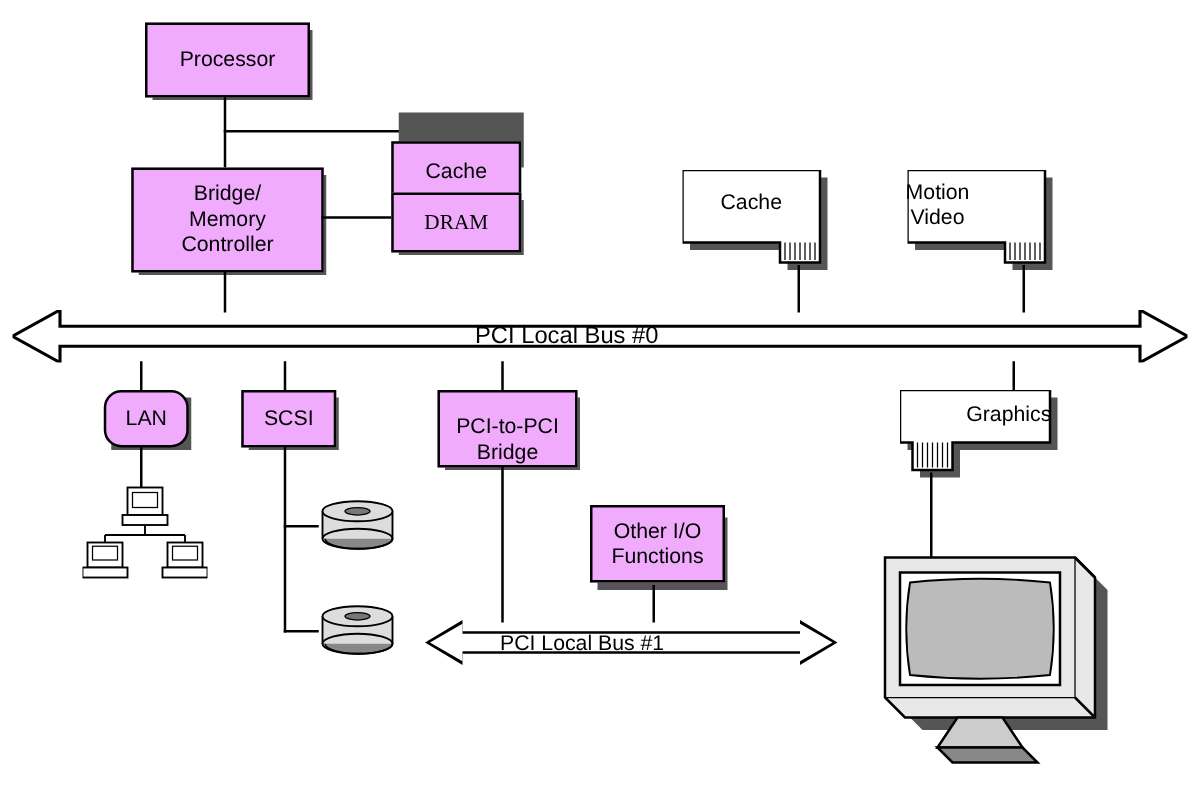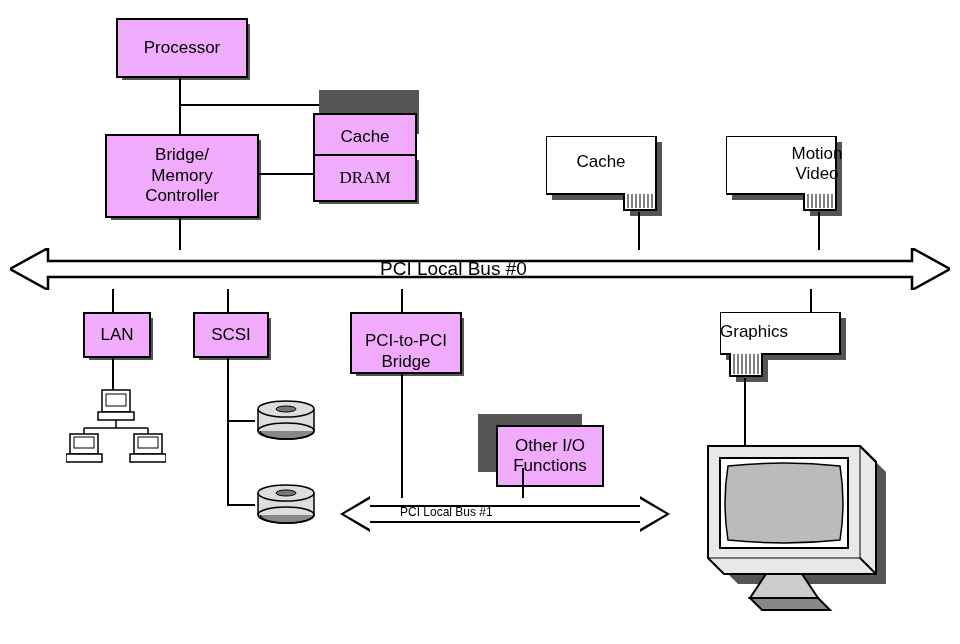--- a/index.html
+++ b/index.html
@@ -94,32 +94,32 @@
   <g stroke="#000" stroke-width="1">
     <line x1="82" y1="58" x2="82" y2="72"></line>
       <line x1="86" y1="58" x2="86" y2="72"></line>
     <line x1="90" y1="58" x2="90" y2="72"></line>
       <line x1="94" y1="58" x2="94" y2="72"></line>
     <line x1="98" y1="58" x2="98" y2="72"></line>
       <line x1="102" y1="58" x2="102" y2="72"></line>
     <line x1="106" y1="58" x2="106" y2="72"></line>
   </g>
 </svg>
-<div style="position:absolute; left:753px; top:144px; width:128px; text-align:center; font-size:17px; white-space:pre-line;">Motion
+<div style="position:absolute; left:686px; top:144px; width:128px; text-align:center; font-size:17px; white-space:pre-line;">Motion
 Video</div>
 <div class="line" style="left:818px; top:212px; width:2px; height:38px;"></div>
 
 <svg class="abs" style="left:10px; top:248px;" width="940" height="42">
   <polygon points="0,21 38,0 38,13 902,13 902,0 940,21 902,42 902,29 38,29 38,42" fill="#fff" stroke="#000" stroke-width="2.5"></polygon>
 </svg>
 <div class="bus-label" style="left:380px; top:258px; width:200px;">PCI Local Bus #0</div>
 
 <div class="line" style="left:112px; top:289px; width:2px; height:24px;"></div>
 <div class="shadow" style="left:89px; top:318px; width:64px; height:42px;"></div>
-<div class="box" style="left:83px; top:312px; width:64px; height:42px;">
+<div class="box" style="left:83px; top:312px; width:64px; height:42px;border-radius:14px;">
   <span>LAN</span>
 </div>
 <div class="line" style="left:112px; top:356px; width:2px; height:38px;"></div>
 
 <svg class="abs" style="left:66px; top:388px;" width="100" height="78">
 
   <rect x="36" y="2" width="28" height="22" fill="#fff" stroke="#000" stroke-width="1.5"></rect>
   <rect x="40" y="6" width="20" height="12" fill="#fff" stroke="#000" stroke-width="1"></rect>
   <rect x="32" y="24" width="36" height="8" fill="#fff" stroke="#000" stroke-width="1.5"></rect>
 
@@ -168,41 +168,41 @@
 
 <div class="line" style="left:401px; top:289px; width:2px; height:24px;"></div>
 <div class="shadow" style="left:356px; top:318px; width:108px; height:58px;"></div>
 <div class="box" style="left:350px; top:312px; width:108px; height:58px; white-space:pre-line;align-items:flex-end;">
   <span>PCI-to-PCI
 Bridge</span>
 </div>
 <div class="line" style="left:401px; top:372px; width:2px; height:126px;"></div>
 
 <div class="shadow" style="left:478px; top:414px; width:104px; height:58px;"></div>
-<div class="box" style="left:472px; top:425px; width:104px; height:58px; white-space:pre-line;margin-left:24px;">
+<div class="box" style="left:472px; top:404px; width:104px; height:58px; white-space:pre-line;">
   <span>Other I/O
 Functions</span>
 </div>
 <div class="line" style="left:522px; top:468px; width:2px; height:30px;"></div>
 
 <div class="line" style="left:810px; top:289px; width:2px; height:24px;"></div>
 <svg class="abs" style="left:720px; top:312px;" width="130" height="78">
   <polygon points="6,6 126,6 126,48 48,48 48,70 16,70 16,48 6,48" fill="#555"></polygon>
   <polygon points="0,0 120,0 120,42 42,42 42,64 10,64 10,42 0,42" fill="#fff" stroke="#000" stroke-width="2"></polygon>
   <g stroke="#000" stroke-width="1">
     <line x1="14" y1="42" x2="14" y2="62"></line>
       <line x1="18" y1="42" x2="18" y2="62"></line>
     <line x1="22" y1="42" x2="22" y2="62"></line>
       <line x1="26" y1="42" x2="26" y2="62"></line>
     <line x1="30" y1="42" x2="30" y2="62"></line>
       <line x1="34" y1="42" x2="34" y2="62"></line>
     <line x1="38" y1="42" x2="38" y2="62"></line>
   </g>
 </svg>
-<div style="position:absolute; left:720px; top:322px; width:120px; text-align:left; font-size:17px;">Graphics</div>
+<div style="position:absolute; left:720px; top:322px; width:120px; text-align:center; font-size:17px;padding-left:27px;">Graphics</div>
 <div class="line" style="left:744px; top:378px; width:2px; height:70px;"></div>
 
 <svg class="abs" style="left:680px; top:434px;" width="210" height="190">
 
   <polygon points="40,24 192,24 206,38 206,150 58,150 40,132" fill="#555"></polygon>
 
   <polygon points="28,12 180,12 196,28 196,140 44,140 28,124" fill="#e8e8e8" stroke="#000" stroke-width="2"></polygon>
   <line x1="180" y1="12" x2="196" y2="28" stroke="#000" stroke-width="2"></line>
   <line x1="180" y1="12" x2="180" y2="124" stroke="#000" stroke-width="1"></line>
   <line x1="28" y1="124" x2="180" y2="124" stroke="#000" stroke-width="1"></line>
@@ -212,13 +212,13 @@
   <path d="M48 32 Q104 26 160 32 Q166 69 160 106 Q104 112 48 106 Q42 69 48 32 Z" fill="#bbb" stroke="#000" stroke-width="1.5"></path>
 
   <polygon points="86,140 122,140 138,164 70,164" fill="#ccc" stroke="#000" stroke-width="2"></polygon>
   <polygon points="70,164 138,164 150,176 82,176" fill="#888" stroke="#000" stroke-width="2"></polygon>
 </svg>
 
 <svg class="abs" style="left:340px; top:496px;" width="330" height="36">
   <polygon points="0,18 30,0 30,9 300,9 300,0 330,18 300,36 300,27 30,27 30,36" fill="#000"></polygon>
   <polygon points="4,18 30,3 30,11 300,11 300,3 326,18 300,33 300,25 30,25 30,33" fill="#fff"></polygon>
 </svg>
-<div class="bus-label" style="left:400px; top:505px; width:210px; font-size:12px;">PCI Local Bus #1</div>
+<div class="bus-label" style="left:400px; top:505px; width:210px; font-size:17px;">PCI Local Bus #1</div>
 
 </body></html>

